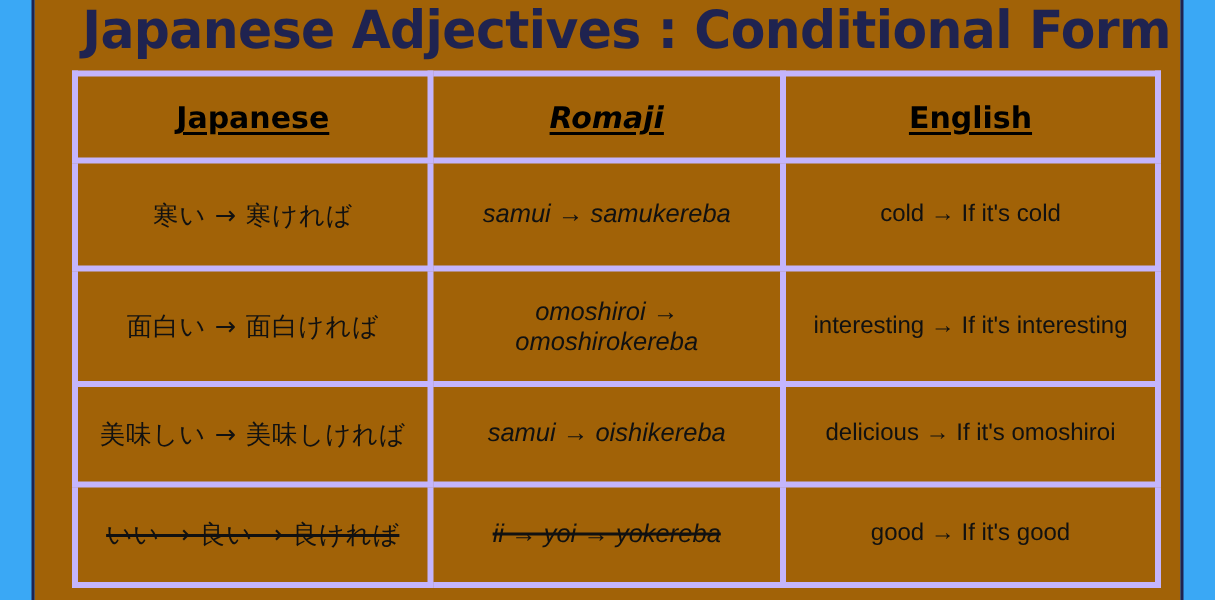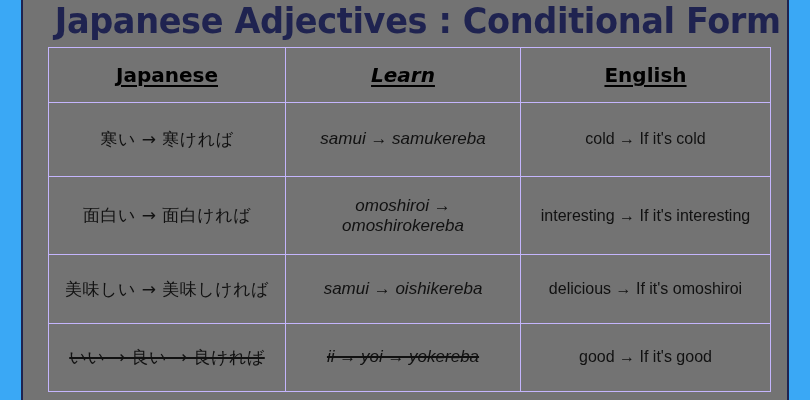--- a/index.html
+++ b/index.html
@@ -10,21 +10,21 @@
   body {
     width: 810px;
     height: 400px;
     overflow: hidden;
     font-family: "Liberation Sans", sans-serif;
   }
   .page {
     position: relative;
     width: 810px;
     height: 400px;
-    background: #737373;
+    background: #a16207;
     overflow: hidden;
   }
 
   
   .side-bar {
     position: absolute;
     top: 0;
     height: 400px;
     width: 21px;
     background: #3aa8f5;
@@ -100,21 +100,21 @@
     z-index: 2;
   }
   table.grid {
     border-collapse: collapse;
     width: 100%;
     height: 100%;
     table-layout: fixed;
     background: transparent;
   }
   table.grid td, table.grid th {
-    border: 1px solid #c4b5fd;
+    border: 4px solid #c4b5fd;
     padding: 2px 6px;
     text-align: center;
     vertical-align: middle;
     background: transparent;
   }
   table.grid th {
     height: 50px;
   }
   .col-jp  { width: 237px; }
   .col-ro  { width: 235px; }
@@ -169,21 +169,21 @@
   <div class="table-wrap">
     <table class="grid">
       <colgroup>
         <col class="col-jp">
           <col class="col-ro">
           <col class="col-en">
       </colgroup>
       <thead>
         <tr>
           <th class="hdr">Japanese</th>
-          <th class="hdr italic">Learn</th>
+          <th class="hdr italic">Romaji</th>
           <th class="hdr">English</th>
         </tr>
       </thead>
       <tbody>
         <tr class="r2">
           <td class="cell-jp">寒い → 寒ければ</td>
           <td class="cell-ro">samui → samukereba</td>
           <td class="cell-en">cold → If it's cold</td>
         </tr>
         <tr class="r3">

